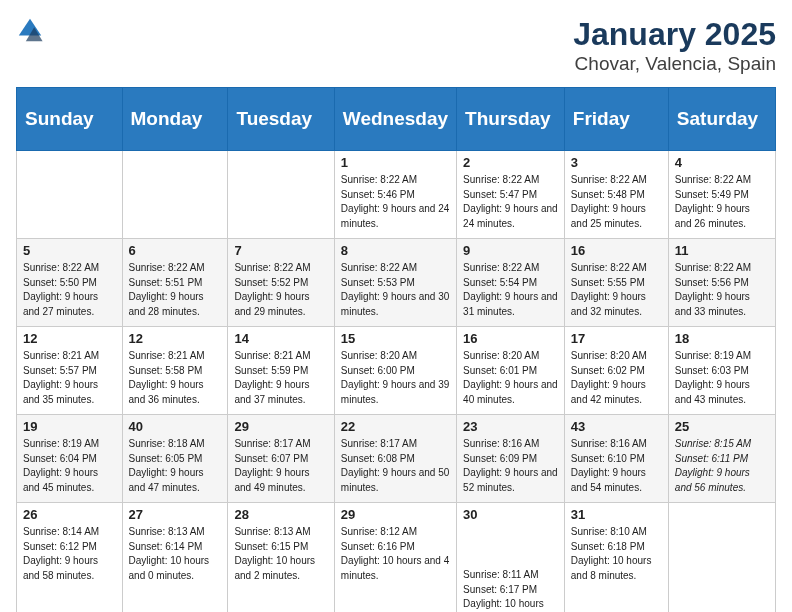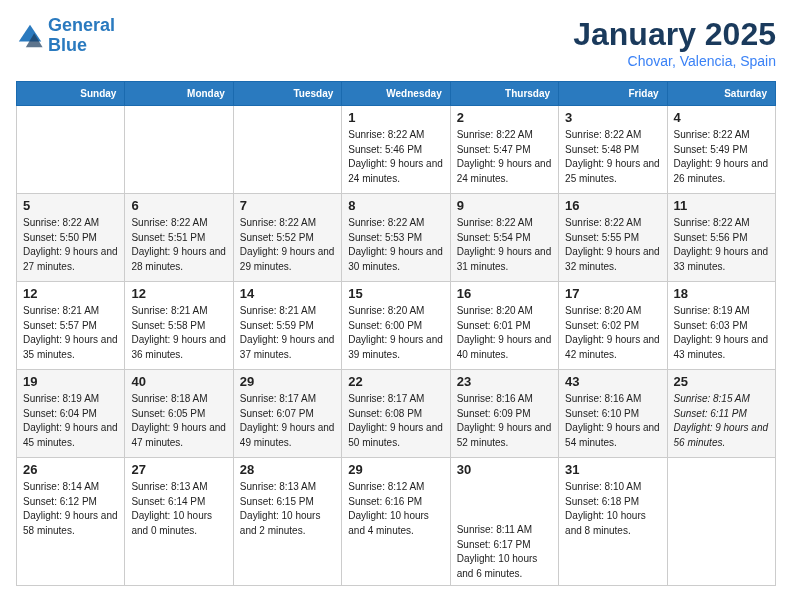--- a/index.html
+++ b/index.html
@@ -37,35 +37,35 @@
     .title-block {
       text-align: right;
     }
     .month-title {
       font-size: 32px;
       font-weight: bold;
       color: #1a3a5c;
       margin-left: 28px;
     }
     .subtitle {
-      font-size: 14px;
-      color: #3b82f6;
+      font-size: 19px;
+      color: #404040;
     }
     table {
       width: 100%;
       border-collapse: collapse;
       border: 1px solid #ccc;
     }
     thead tr th {
       background-color: #2a7abf;
       color: #fff;
-      font-size: 10px;
+      font-size: 19px;
       font-weight: bold;
-      padding: 6px 8px;
-      text-align: right;
+      padding: 20px 8px;
+      text-align: left;
       border: 1px solid #1a6aaf;
     }
     tbody tr td {
       vertical-align: top;
       border: 1px solid #ccc;
       padding: 4px 6px;
       font-size: 10.5px;
       color: #222;
       width: calc(100% / 7);
       min-height: 80px;
@@ -93,24 +93,20 @@
   </style>
 </head>
 <body>
 
 <div class="header">
   <div class="logo">
     <svg class="logo-icon" viewBox="0 0 40 40">
       <polygon points="20,4 36,28 4,28" fill="#2a7abf"></polygon>
       <polygon points="26,16 38,36 14,36" fill="#1a3a5c" opacity="0.7"></polygon>
     </svg>
-    <div class="logo-text">
-      <div><span>General</span></div>
-      <div><span style="color:#2a7abf">Blue</span></div>
-    </div>
   </div>
   <div class="title-block">
     <div class="month-title">January 2025</div>
     <div class="subtitle">Chovar, Valencia, Spain</div>
   </div>
 </div>
 
 <table>
   <thead>
     <tr>

